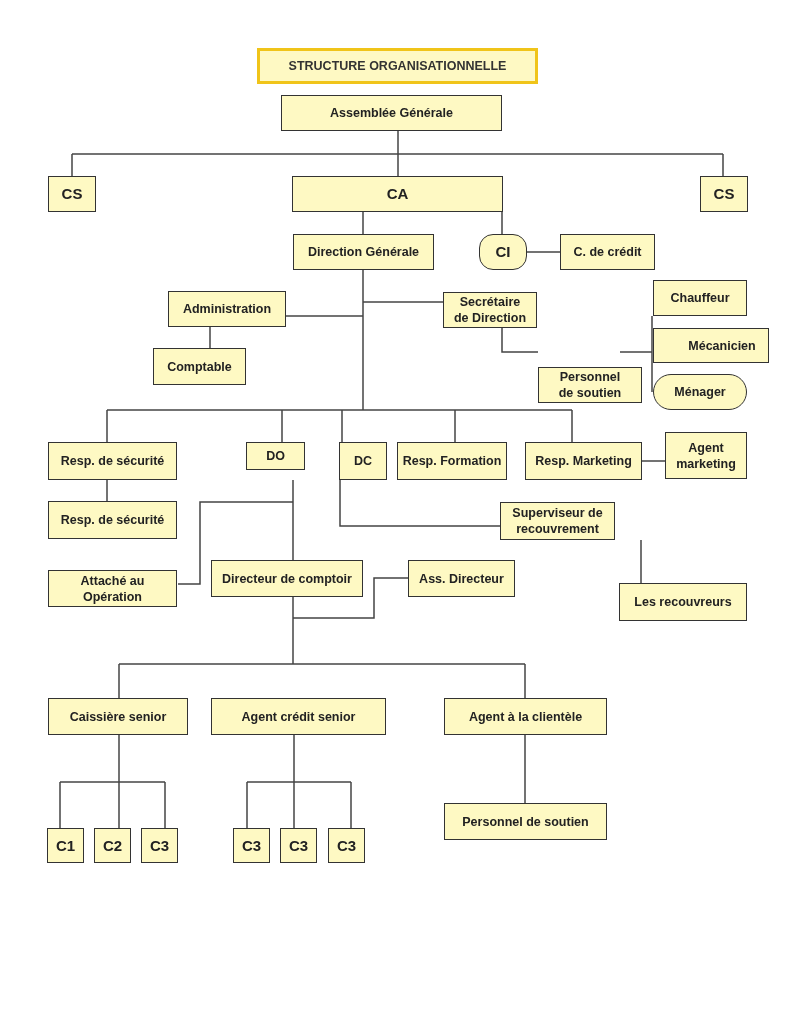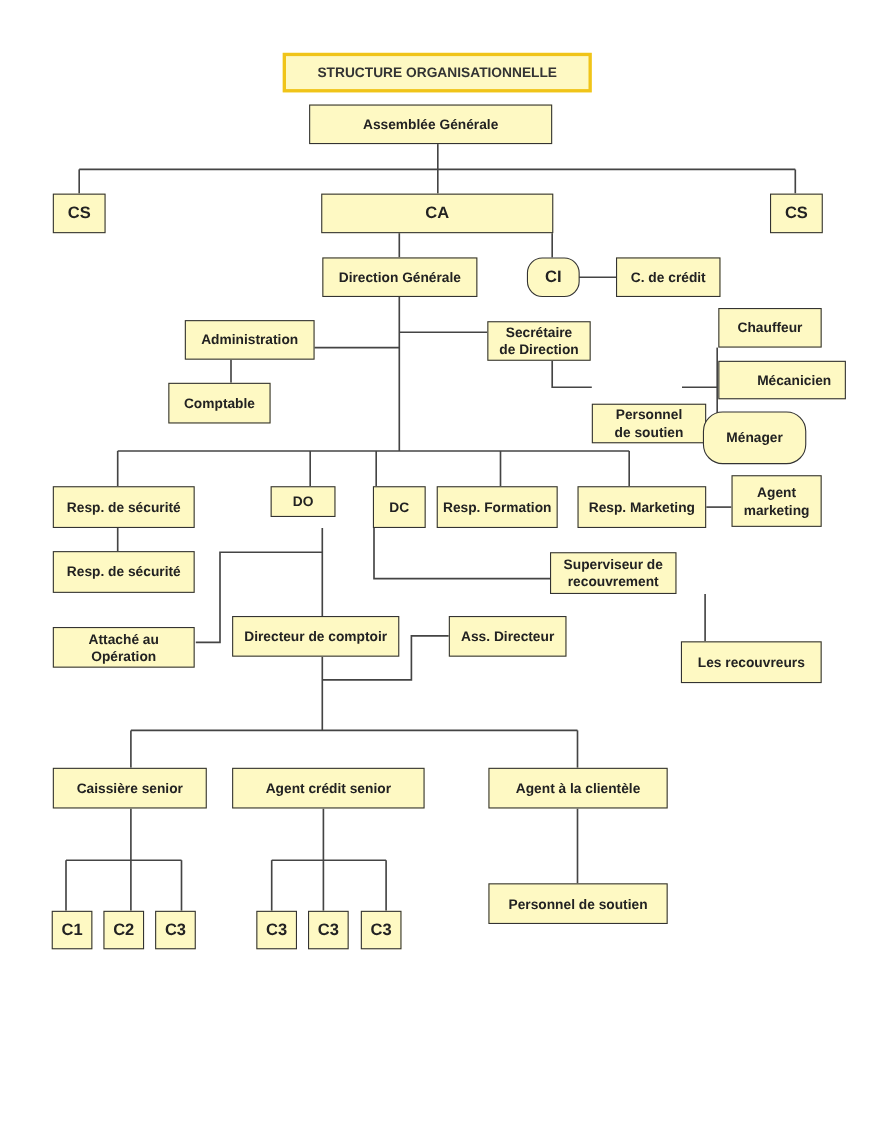--- a/index.html
+++ b/index.html
@@ -78,21 +78,21 @@
 <div class="box big" style="left:479px;top:234px;width:48px;height:36px;border-radius:14px;">CI</div>
 <div class="box" style="left:560px;top:234px;width:95px;height:36px;">C. de crédit</div>
 <div class="box" style="left:168px;top:291px;width:118px;height:36px;text-align:right;">Administration</div>
 <div class="box" style="left:153px;top:348px;width:93px;height:37px;">Comptable</div>
 <div class="box" style="left:443px;top:292px;width:94px;height:36px;">Secrétaire
 de Direction</div>
 <div class="box" style="left:538px;top:339px;width:104px;height:36px;margin-top:28px;">Personnel
 de soutien</div>
 <div class="box" style="left:653px;top:280px;width:94px;height:36px;">Chauffeur</div>
 <div class="box" style="left:653px;top:328px;width:116px;height:35px;padding-left:22px;">Mécanicien</div>
-<div class="box" style="left:639px;top:374px;width:94px;height:48px;border-radius:18px;">Ménager</div>
+<div class="box" style="left:653px;top:374px;width:94px;height:36px;border-radius:18px;">Ménager</div>
 <div class="box" style="left:48px;top:442px;width:129px;height:38px;">Resp. de sécurité</div>
 <div class="box" style="left:48px;top:501px;width:129px;height:38px;">Resp. de sécurité</div>
 <div class="box" style="left:246px;top:442px;width:59px;height:28px;">DO</div>
 <div class="box" style="left:327px;top:442px;width:48px;height:38px;margin-left:12px;">DC</div>
 <div class="box" style="left:397px;top:442px;width:110px;height:38px;">Resp. Formation</div>
 <div class="box" style="left:525px;top:442px;width:117px;height:38px;">Resp. Marketing</div>
 <div class="box" style="left:665px;top:432px;width:82px;height:47px;">Agent
 marketing</div>
 <div class="box" style="left:500px;top:502px;width:115px;height:38px;">Superviseur de
 recouvrement</div>

